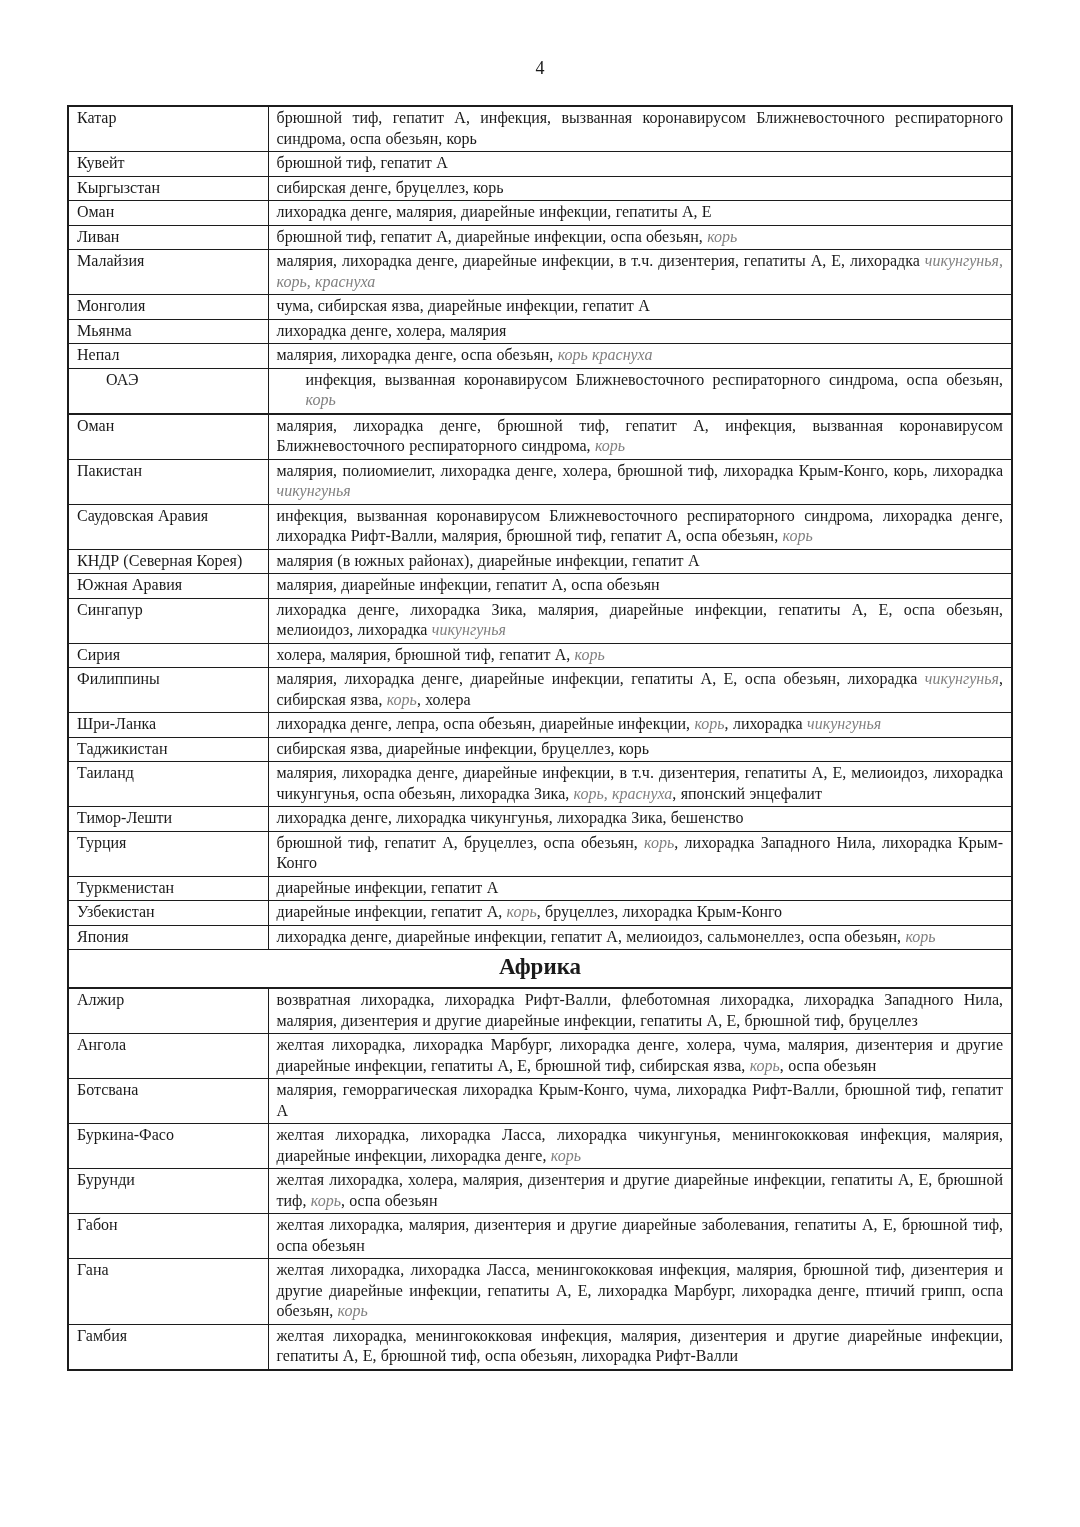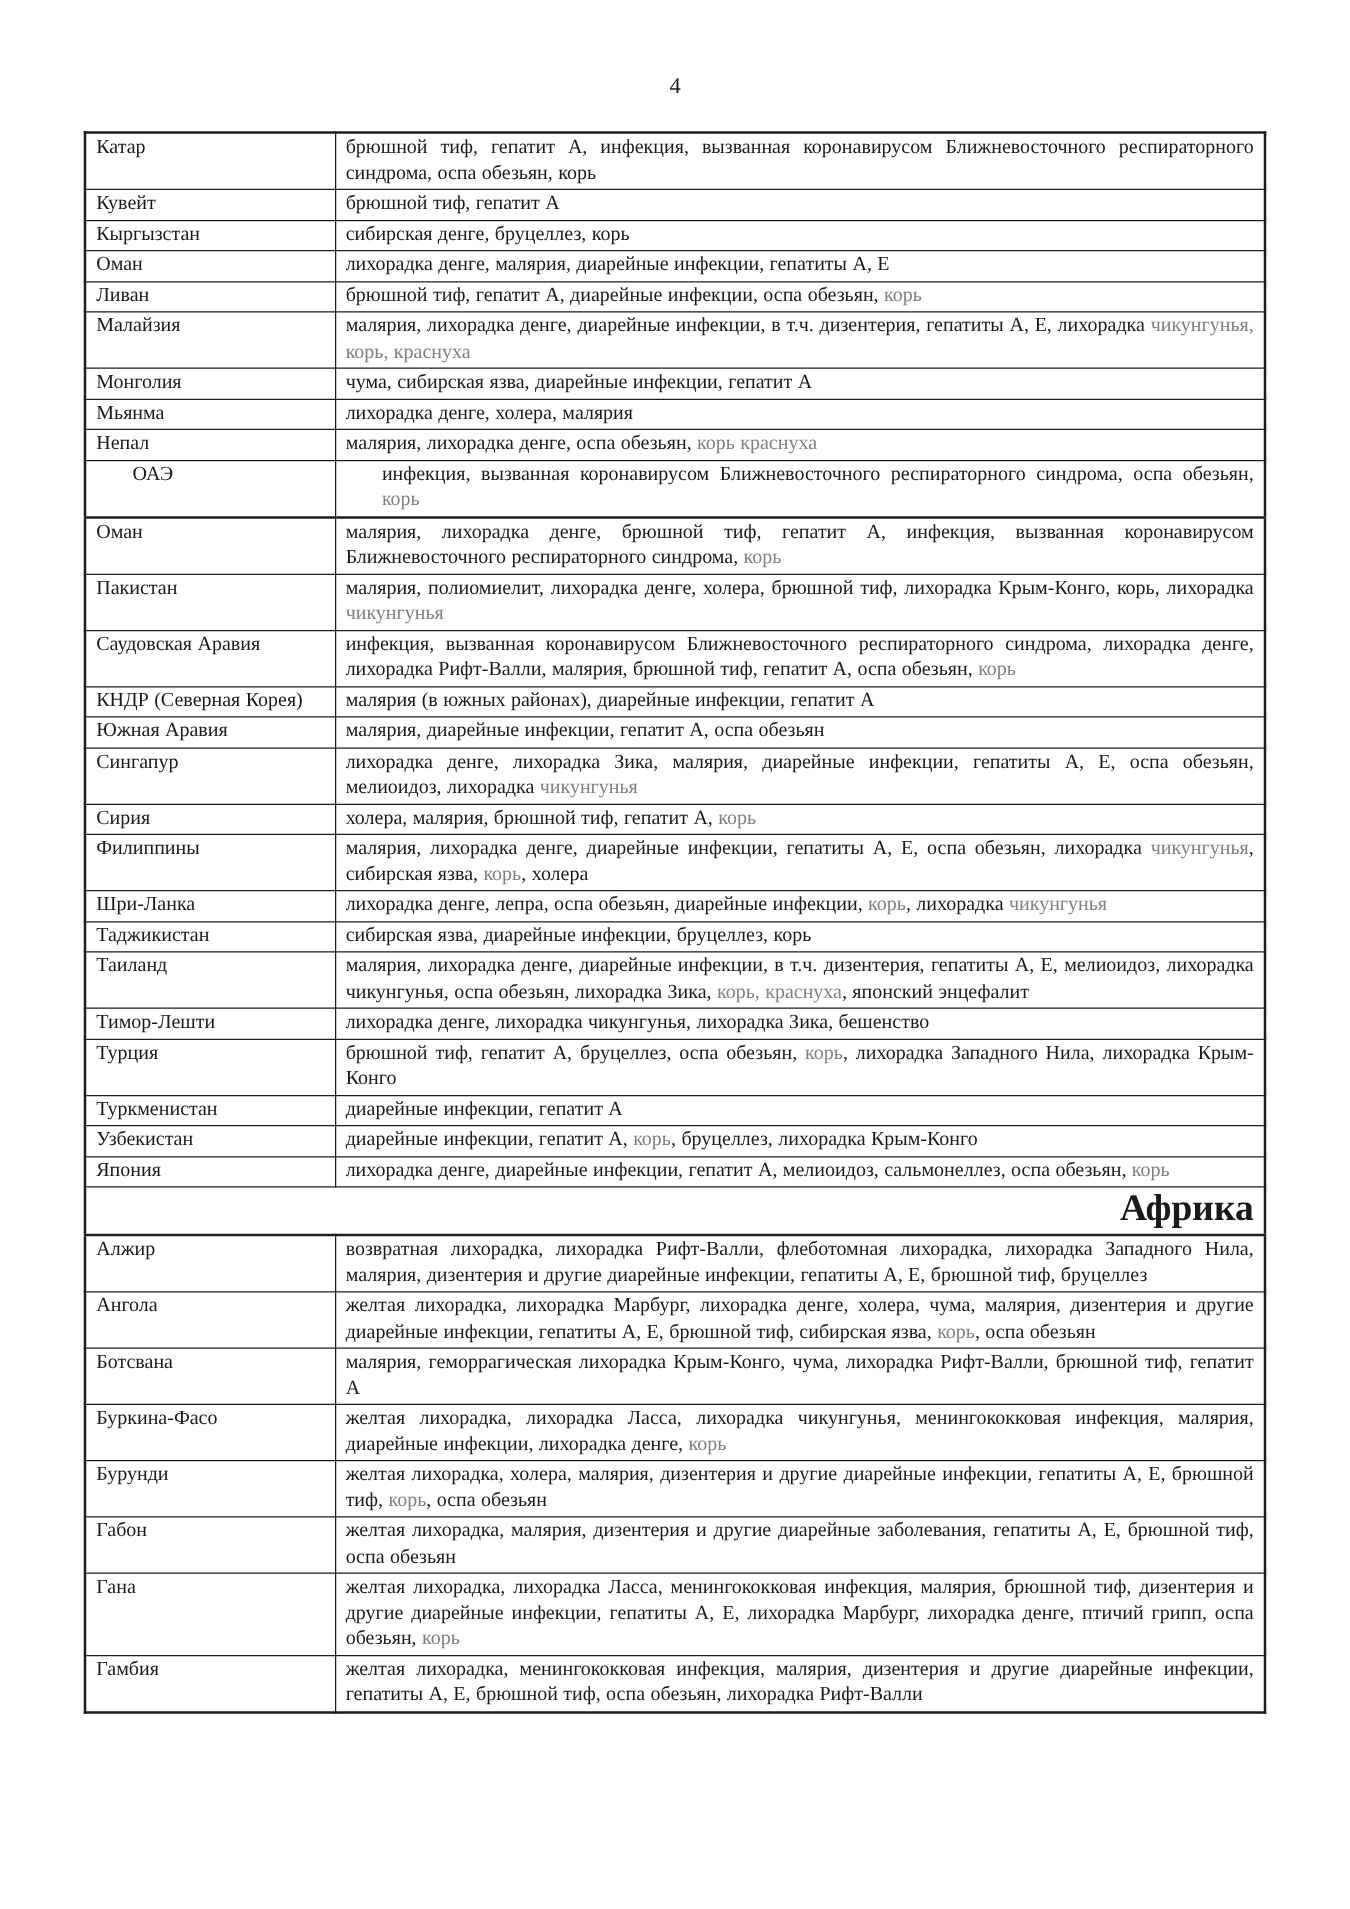--- a/index.html
+++ b/index.html
@@ -44,27 +44,27 @@
   td.diseases-cell{
     text-align:justify;
     margin-left:19px;
   }
   tr.thick-bottom td{
     border-bottom:2.6px solid var(--border);
     padding-left:37px;
   }
   td.section-cell{
     font-weight:bold;
-    font-size:30px;
+    font-size:23px;
     line-height:26px;
     padding:4px 8px 7px 8px;
-    text-align:right;
+    text-align:center;
     border-bottom:2.6px solid var(--border);
   }
-  .muted{color:var(--muted);}
+  .muted{color:var(--muted);font-style:italic;}
 </style>
 </head>
 <body>
 
 <div class="page-number">4</div>
 
 <table class="doc-table">
   <colgroup>
     <col style="width:200px">
     <col>

